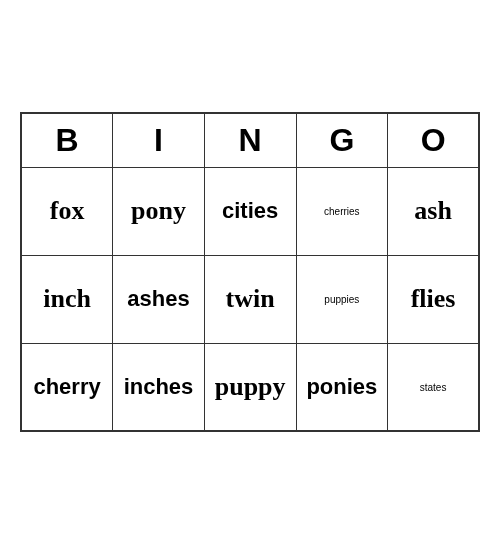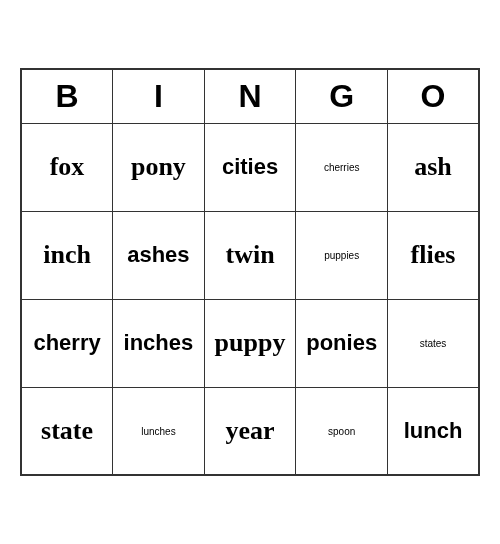--- a/index.html
+++ b/index.html
@@ -92,21 +92,14 @@
         <td class="cell-small">puppies</td>
         <td class="cell-large">flies</td>
       </tr>
       <tr>
         <td class="cell-medium">cherry</td>
         <td class="cell-medium">inches</td>
         <td class="cell-large">puppy</td>
         <td class="cell-medium">ponies</td>
         <td class="cell-small">states</td>
       </tr>
-      <tr>
-        <td class="cell-large">state</td>
-        <td class="cell-small">lunches</td>
-        <td class="cell-large">year</td>
-        <td class="cell-small">spoon</td>
-        <td class="cell-medium">lunch</td>
-      </tr>
     </tbody>
 </table>
 
 </body></html>

